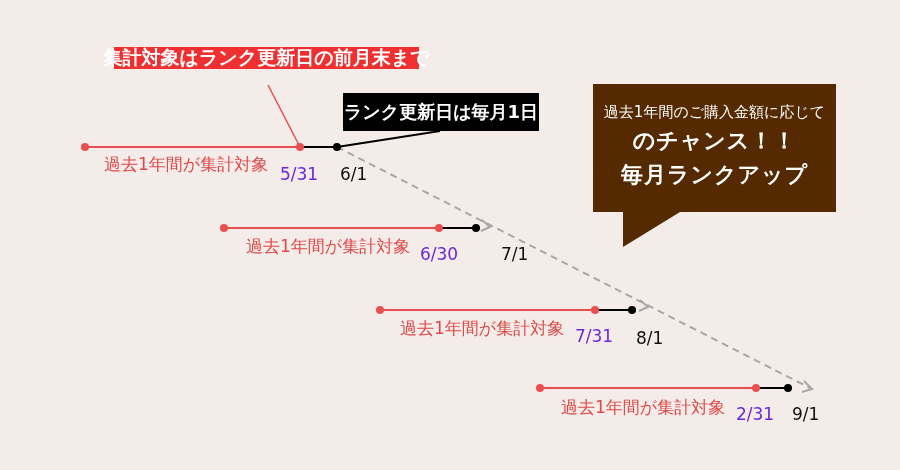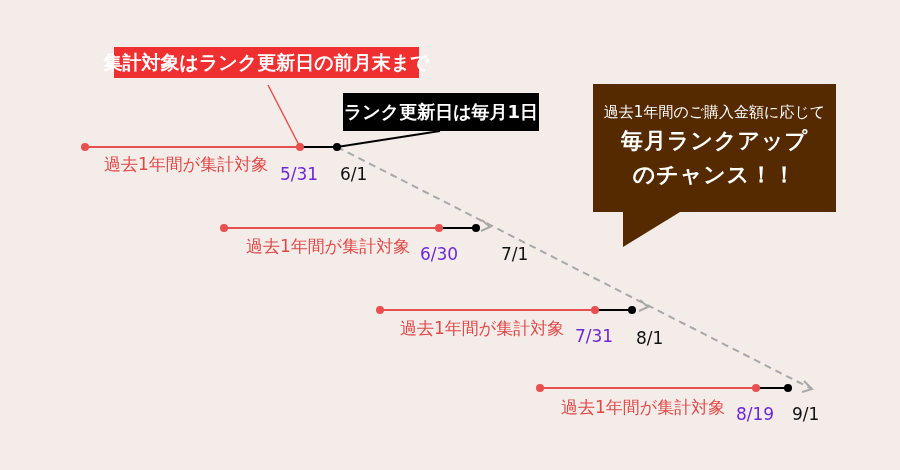--- a/index.html
+++ b/index.html
@@ -11,21 +11,21 @@
     font-family: "DejaVu Sans", sans-serif;
   }
   #canvas { position: absolute; left: 0; top: 0; }
   .label-box {
     position: absolute;
     color: #fff;
     font-weight: bold;
     display: flex; align-items: center; justify-content: center;
     white-space: nowrap;
   }
-  #red-box { left: 114px; top: 47px; width: 305px; height: 31px; background: #f03030; font-size: 19px; }
+  #red-box { left: 114px; top: 47px; width: 305px; height: 22px; background: #f03030; font-size: 19px; }
   #black-box { left: 343px; top: 93px; width: 196px; height: 38px; background: #000; font-size: 18px; }
   #bubble {
     position: absolute; left: 593px; top: 84px; width: 243px; height: 128px;
     background: #552a00; color: #fff; text-align: center;
   }
   #bubble .sub { font-size: 15px; margin-top: 19px; }
   #bubble .main { font-size: 22px; font-weight: bold; line-height: 30px; margin-top: 4px; letter-spacing: 1px; }
   .txt { position: absolute; white-space: nowrap; font-size: 17px; text-align: center; }
   .red-txt { color: #e04848; }
   .date-red { color: #6d28d9; font-size: 17px; }
@@ -78,31 +78,31 @@
   </g>
 
   <polygon points="623,212 623,247 680,212" fill="#552a00"></polygon>
 </svg>
 
 <div id="red-box" class="label-box">集計対象はランク更新日の前月末まで</div>
 <div id="black-box" class="label-box">ランク更新日は毎月1日</div>
 
 <div id="bubble">
   <div class="sub">過去1年間のご購入金額に応じて</div>
+  <div class="main">のチャンス！！</div>
   <div class="main">毎月ランクアップ</div>
-  <div class="main">のチャンス！！</div>
 </div>
 
 <div class="txt red-txt" style="left:104px;top:153px;">過去1年間が集計対象</div>
 <div class="txt date-red" style="left:280px;top:164px;">5/31</div>
 <div class="txt date-black" style="left:340px;top:164px;">6/1</div>
 
 <div class="txt red-txt" style="left:246px;top:235px;">過去1年間が集計対象</div>
 <div class="txt date-red" style="left:420px;top:244px;">6/30</div>
 <div class="txt date-black" style="left:480px;top:244px;margin-left:21px;">7/1</div>
 
 <div class="txt red-txt" style="left:400px;top:317px;">過去1年間が集計対象</div>
 <div class="txt date-red" style="left:575px;top:326px;">7/31</div>
 <div class="txt date-black" style="left:636px;top:328px;">8/1</div>
 
 <div class="txt red-txt" style="left:561px;top:396px;">過去1年間が集計対象</div>
-<div class="txt date-red" style="left:736px;top:404px;">8/19</div>
+<div class="txt date-red" style="left:736px;top:404px;">2/31</div>
 <div class="txt date-black" style="left:792px;top:404px;">9/1</div>
 
 </body></html>

